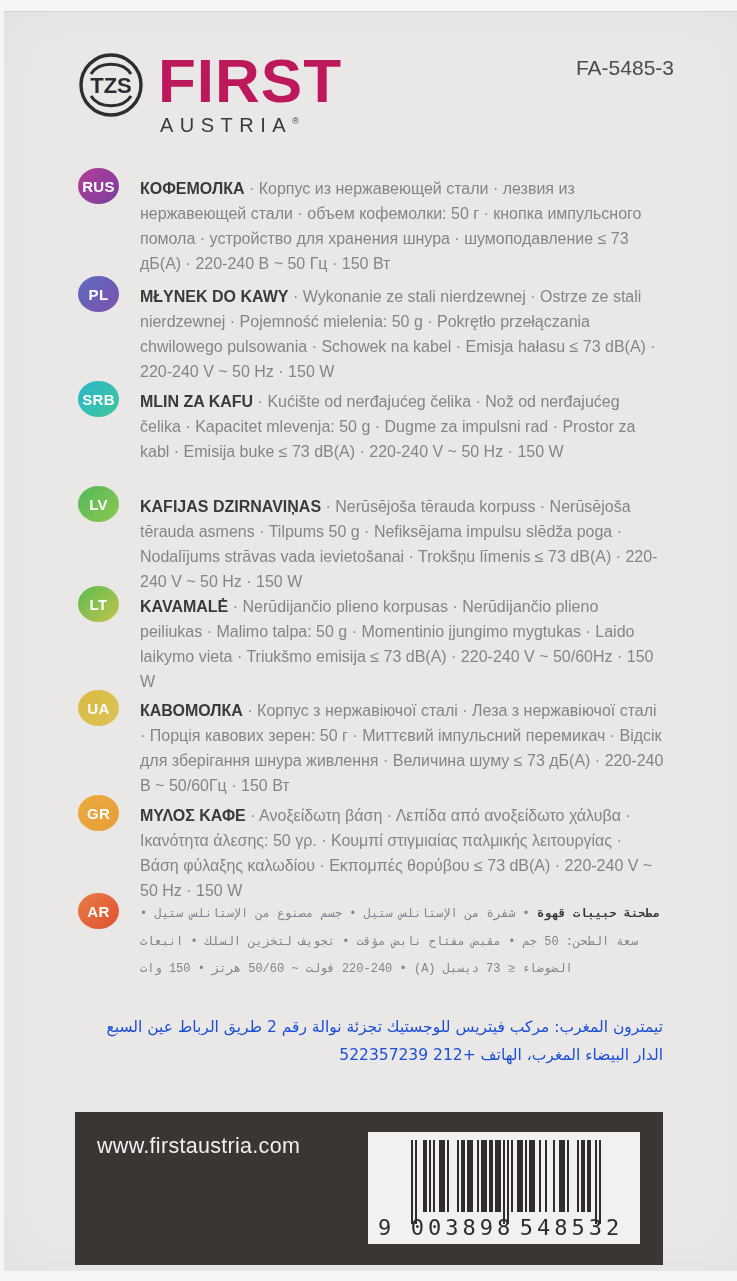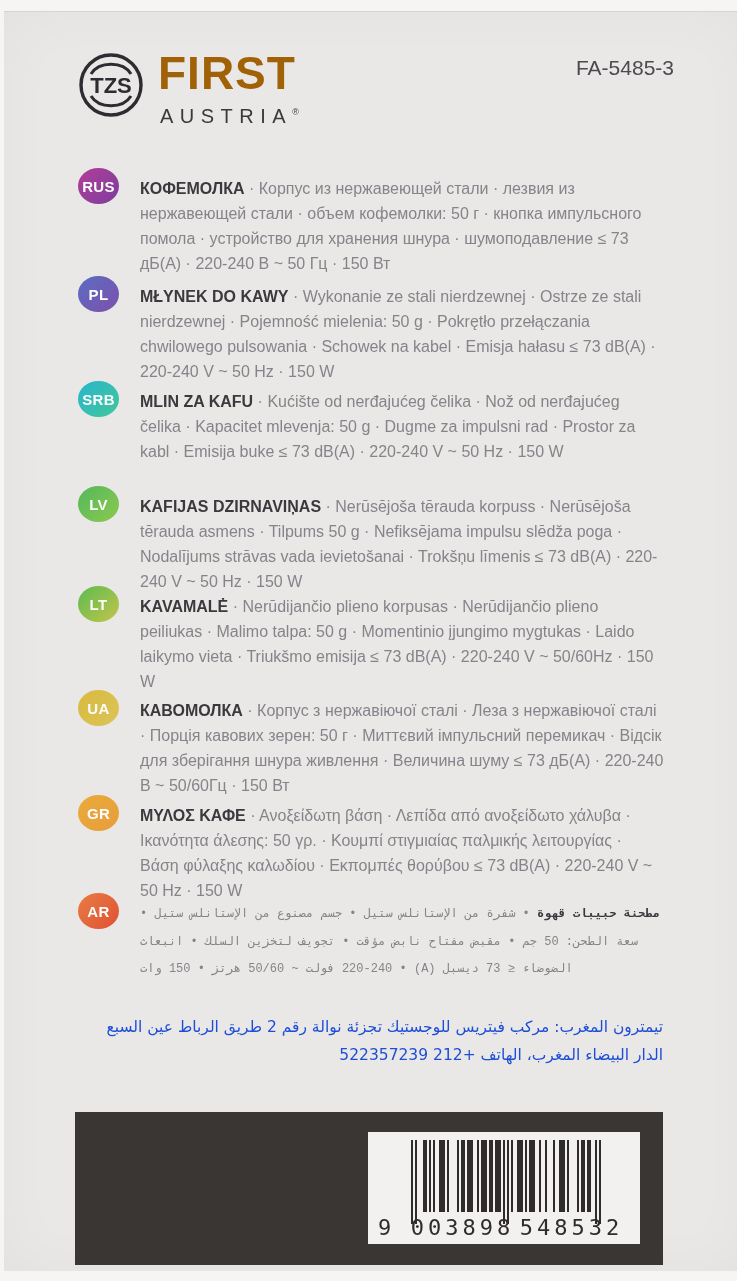--- a/index.html
+++ b/index.html
@@ -4,22 +4,22 @@
 <style>
   html,body{margin:0;padding:0;}
   body{width:737px;height:1281px;background:#f6f5f3;font-family:"Liberation Sans","DejaVu Sans",sans-serif;}
   #page{position:relative;width:737px;height:1281px;overflow:hidden;background:#f6f5f3;padding-left:14px;}
   .box-face{position:absolute;left:4px;top:11px;right:3px;bottom:10px;background:#e9e8e6;
             box-shadow:inset 0 0 60px rgba(0,0,0,0.03);border-top:1px solid #d6d4d1;}
   
   .logo-wrap{position:absolute;left:76px;top:50px;display:flex;align-items:flex-start;}
   .logo-svg{width:70px;height:70px;}
   .brand-text{margin-left:12px;line-height:1;}
-  .brand-name{font-size:46px;font-weight:700;color:#a16207;letter-spacing:1px;display:block;}
-  .brand-sub{font-size:20px;font-weight:400;color:#3a393d;letter-spacing:6.5px;display:block;margin-top:10px;margin-left:2px;}
+  .brand-name{font-size:62px;font-weight:700;color:#be185d;letter-spacing:1px;display:block;}
+  .brand-sub{font-size:20px;font-weight:400;color:#3a393d;letter-spacing:6.5px;display:block;margin-top:3px;margin-left:2px;}
   .brand-sub sup{font-size:9px;letter-spacing:0;}
   .model{position:absolute;right:77px;top:56px;font-size:21px;color:#4b4a50;}
   
   .section{position:absolute;left:78px;width:586px;display:flex;align-items:flex-start;}
   .badge{flex:0 0 auto;width:41px;height:36px;border-radius:50%;color:#fdfdfd;font-size:15px;font-weight:700;
          display:flex;align-items:center;justify-content:center;letter-spacing:0.3px;margin-top:2px;}
   .txt{margin:10px 0 0 21px;width:524px;font-size:16px;line-height:25px;color:#85848a;}
   .txt b{color:#3a393d;font-weight:700;}
   .txt.ar{font-family:Liberation Mono, monospace;font-size:12px;line-height:27.5px;text-align:left;}
   .address{position:absolute;left:76px;top:1014px;width:587px;margin:0;font-family:"DejaVu Sans",sans-serif;
@@ -86,20 +86,21 @@
     <p class="txt"><b>ΜΥΛΟΣ ΚΑΦΕ</b><span> · Ανοξείδωτη βάση · Λεπίδα από ανοξείδωτο χάλυβα · Ικανότητα άλεσης: 50 γρ. · Κουμπί στιγμιαίας παλμικής λειτουργίας · Βάση φύλαξης καλωδίου · Εκπομπές θορύβου ≤ 73 dB(A) · 220-240 V ~ 50 Hz · 150 W</span></p>
   </div>
   <div class="section" style="top:891px">
     <span class="badge" style="background: linear-gradient(135deg, rgb(232, 124, 68), rgb(224, 81, 51));">AR</span>
     <p class="txt ar" dir="rtl"><b>مطحنة حبيبات قهوة</b><span> • شفرة من الإستانلس ستيل • جسم مصنوع من الإستانلس ستيل • سعة الطحن: 50 جم • مقبض مفتاح نابض مؤقت • تجويف لتخزين السلك • انبعاث الضوضاء ≤ 73 ديسبل (A) • 220-240 فولت ~ 50/60 هرتز • 150 وات</span></p>
   </div>
 
   <p class="address" dir="rtl">تيمترون المغرب: مركب فيتريس للوجستيك تجزئة نوالة رقم 2 طريق الرباط عين السبع الدار البيضاء المغرب، الهاتف +212 522357239</p>
 
   <div class="footer">
+    <span class="site">www.firstaustria.com</span>
     <div class="bc-panel">
       <div class="bars" id="bars"><i class="b t"></i><i class="t"></i><i class="b t"></i><i class=""></i><i class=""></i><i class=""></i><i class="b "></i><i class="b "></i><i class=""></i><i class="b "></i><i class=""></i><i class="b "></i><i class=""></i><i class=""></i><i class="b "></i><i class="b "></i><i class="b "></i><i class=""></i><i class="b "></i><i class=""></i><i class=""></i><i class=""></i><i class=""></i><i class="b "></i><i class=""></i><i class="b "></i><i class="b "></i><i class=""></i><i class="b "></i><i class="b "></i><i class="b "></i><i class=""></i><i class=""></i><i class="b "></i><i class=""></i><i class="b "></i><i class="b "></i><i class="b "></i><i class=""></i><i class="b "></i><i class="b "></i><i class=""></i><i class="b "></i><i class="b "></i><i class="b "></i><i class="t"></i><i class="b t"></i><i class="t"></i><i class="b t"></i><i class="t"></i><i class="b "></i><i class=""></i><i class=""></i><i class="b "></i><i class="b "></i><i class="b "></i><i class=""></i><i class="b "></i><i class=""></i><i class="b "></i><i class="b "></i><i class="b "></i><i class=""></i><i class=""></i><i class="b "></i><i class=""></i><i class=""></i><i class="b "></i><i class=""></i><i class=""></i><i class=""></i><i class="b "></i><i class=""></i><i class=""></i><i class="b "></i><i class="b "></i><i class="b "></i><i class=""></i><i class="b "></i><i class=""></i><i class=""></i><i class=""></i><i class=""></i><i class="b "></i><i class=""></i><i class="b "></i><i class="b "></i><i class=""></i><i class="b "></i><i class="b "></i><i class=""></i><i class=""></i><i class="b t"></i><i class="t"></i><i class="b t"></i></div>
       <div class="bc-nums">
         <span class="n9">9</span>
         <span class="grp">003898</span>
         <span class="grp">548532</span>
       </div>
     </div>
   </div>
 </div>

